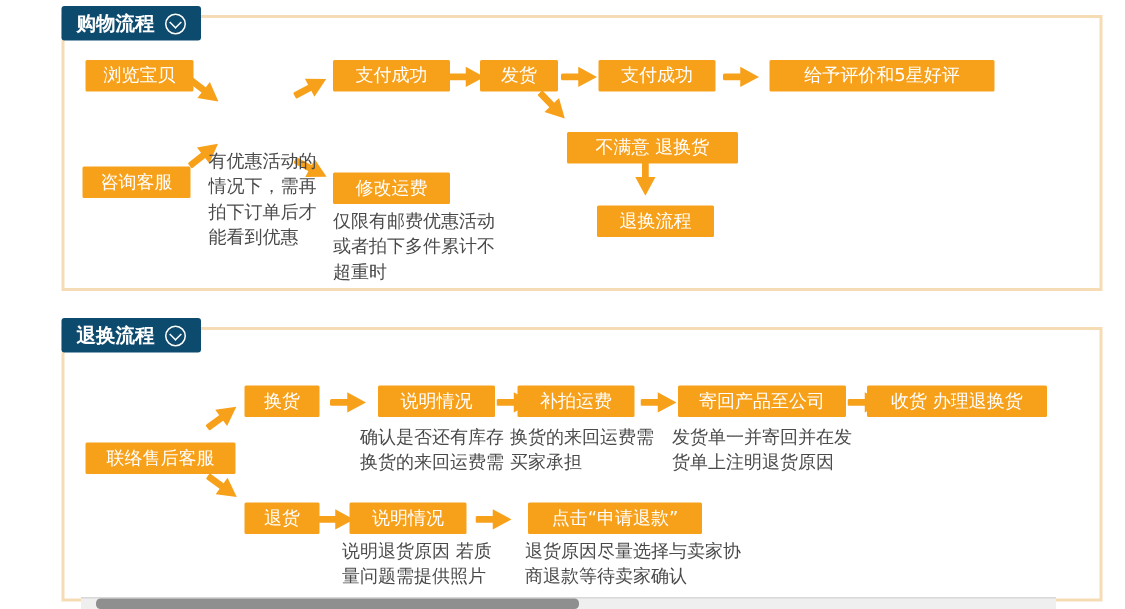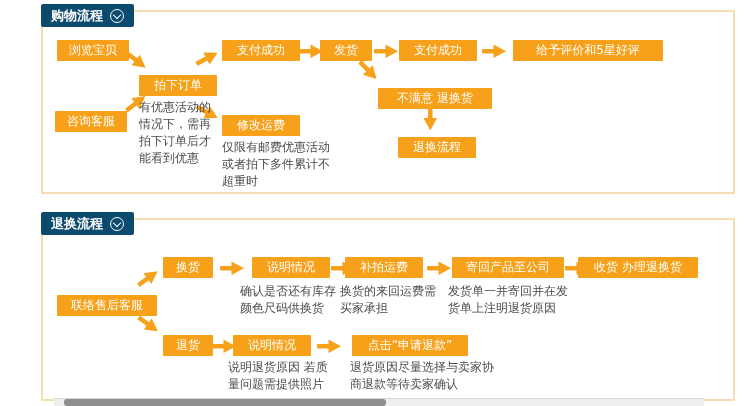--- a/index.html
+++ b/index.html
@@ -41,21 +41,20 @@
   <div class="panel" id="panel-shop"></div>
   <div class="tab" id="tab-shop">
     <span>购物流程</span>
     <span class="circle-icon">
         <span class="chev"></span>
       </span>
   </div>
 
   <div class="node" style="left:57px;top:40px;width:72px">浏览宝贝</div>
   <div class="node" style="left:55px;top:111px;width:72px">咨询客服</div>
-  <div class="node" style="left:139px;top:75px;width:78px">拍下订单</div>
   <div class="note" style="left:139px;top:99px;width:76px">有优惠活动的情况下，需再拍下订单后才能看到优惠</div>
   <div class="node" style="left:222px;top:40px;width:78px">支付成功</div>
   <div class="node" style="left:222px;top:115px;width:78px">修改运费</div>
   <div class="note" style="left:222px;top:139px;width:110px">仅限有邮费优惠活动或者拍下多件累计不超重时</div>
   <div class="node" style="left:320px;top:40px;width:52px">发货</div>
   <div class="node" style="left:399px;top:40px;width:78px">支付成功</div>
   <div class="node" style="left:513px;top:40px;width:150px">给予评价和5星好评</div>
   <div class="node" style="left:378px;top:88px;width:114px">不满意 退换货</div>
   <div class="node" style="left:398px;top:137px;width:78px">退换流程</div>
 
@@ -91,21 +90,21 @@
   <div class="tab" id="tab-return">
     <span>退换流程</span>
     <span class="circle-icon">
         <span class="chev"></span>
       </span>
   </div>
 
   <div class="node" style="left:57px;top:295px;width:100px">联络售后客服</div>
   <div class="node" style="left:163px;top:257px;width:50px">换货</div>
   <div class="node" style="left:252px;top:257px;width:78px">说明情况</div>
-  <div class="note" style="left:240px;top:283px;width:100px">确认是否还有库存 颜色尺码供换货</div>
+  <div class="note" style="left:240px;top:283px;width:100px">确认是否还有库存 换货的来回运费需</div>
   <div class="node" style="left:345px;top:257px;width:78px">补拍运费</div>
   <div class="note" style="left:340px;top:283px;width:100px">换货的来回运费需 买家承担</div>
   <div class="node" style="left:452px;top:257px;width:112px">寄回产品至公司</div>
   <div class="note" style="left:448px;top:283px;width:122px">发货单一并寄回并在发货单上注明退货原因</div>
   <div class="node" style="left:578px;top:257px;width:120px">收货 办理退换货</div>
   <div class="node" style="left:163px;top:335px;width:50px">退货</div>
   <div class="node" style="left:233px;top:335px;width:78px">说明情况</div>
   <div class="note" style="left:228px;top:359px;width:104px">说明退货原因 若质量问题需提供照片</div>
   <div class="node" style="left:352px;top:335px;width:116px">点击“申请退款”</div>
   <div class="note" style="left:350px;top:359px;width:148px">退货原因尽量选择与卖家协商退款等待卖家确认</div>

